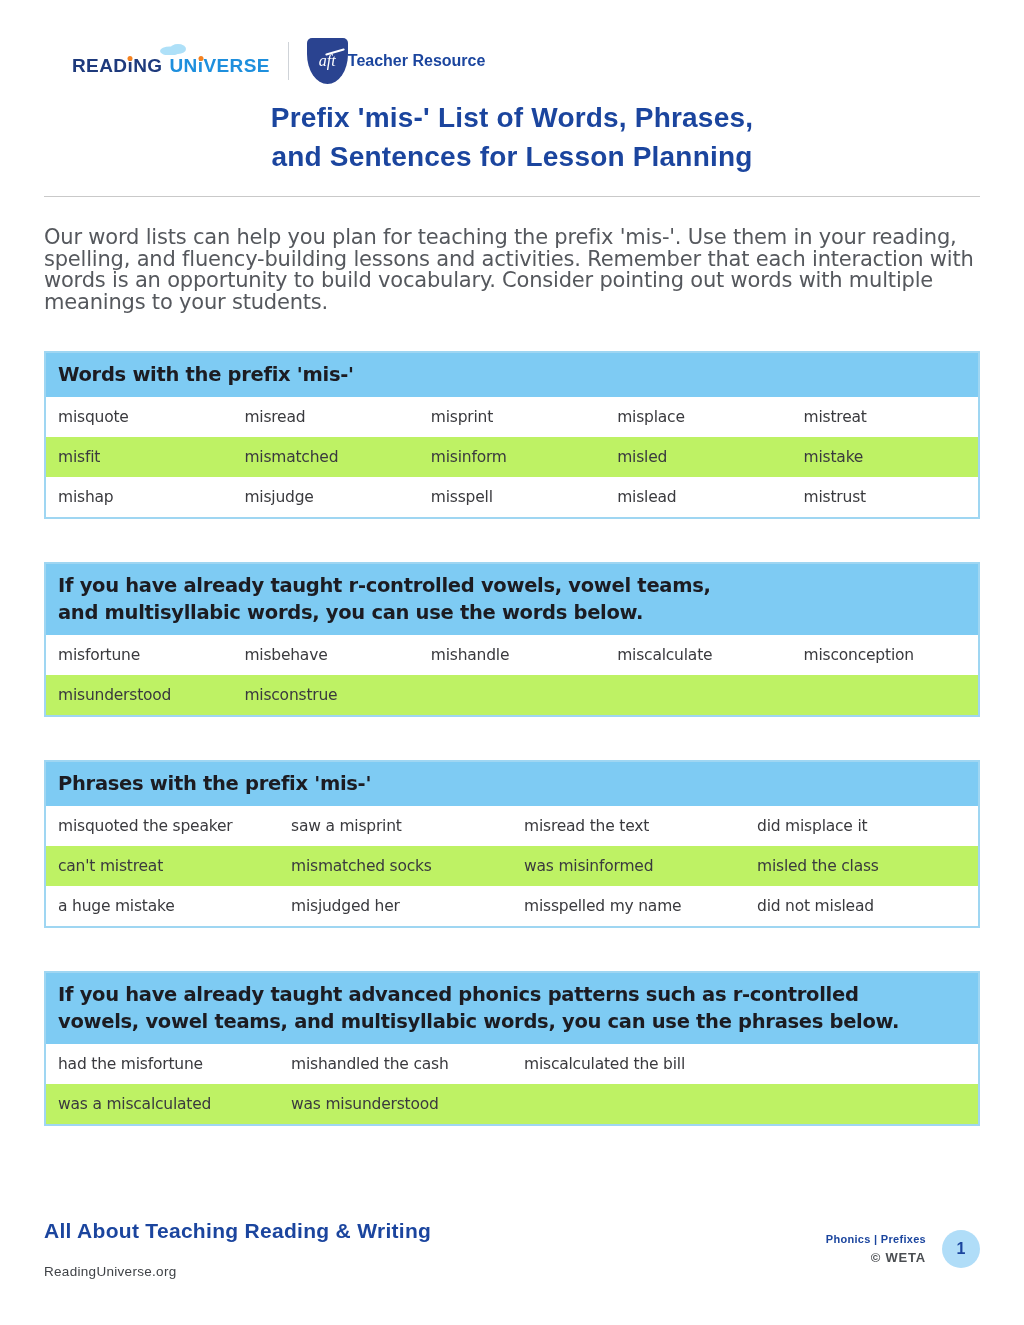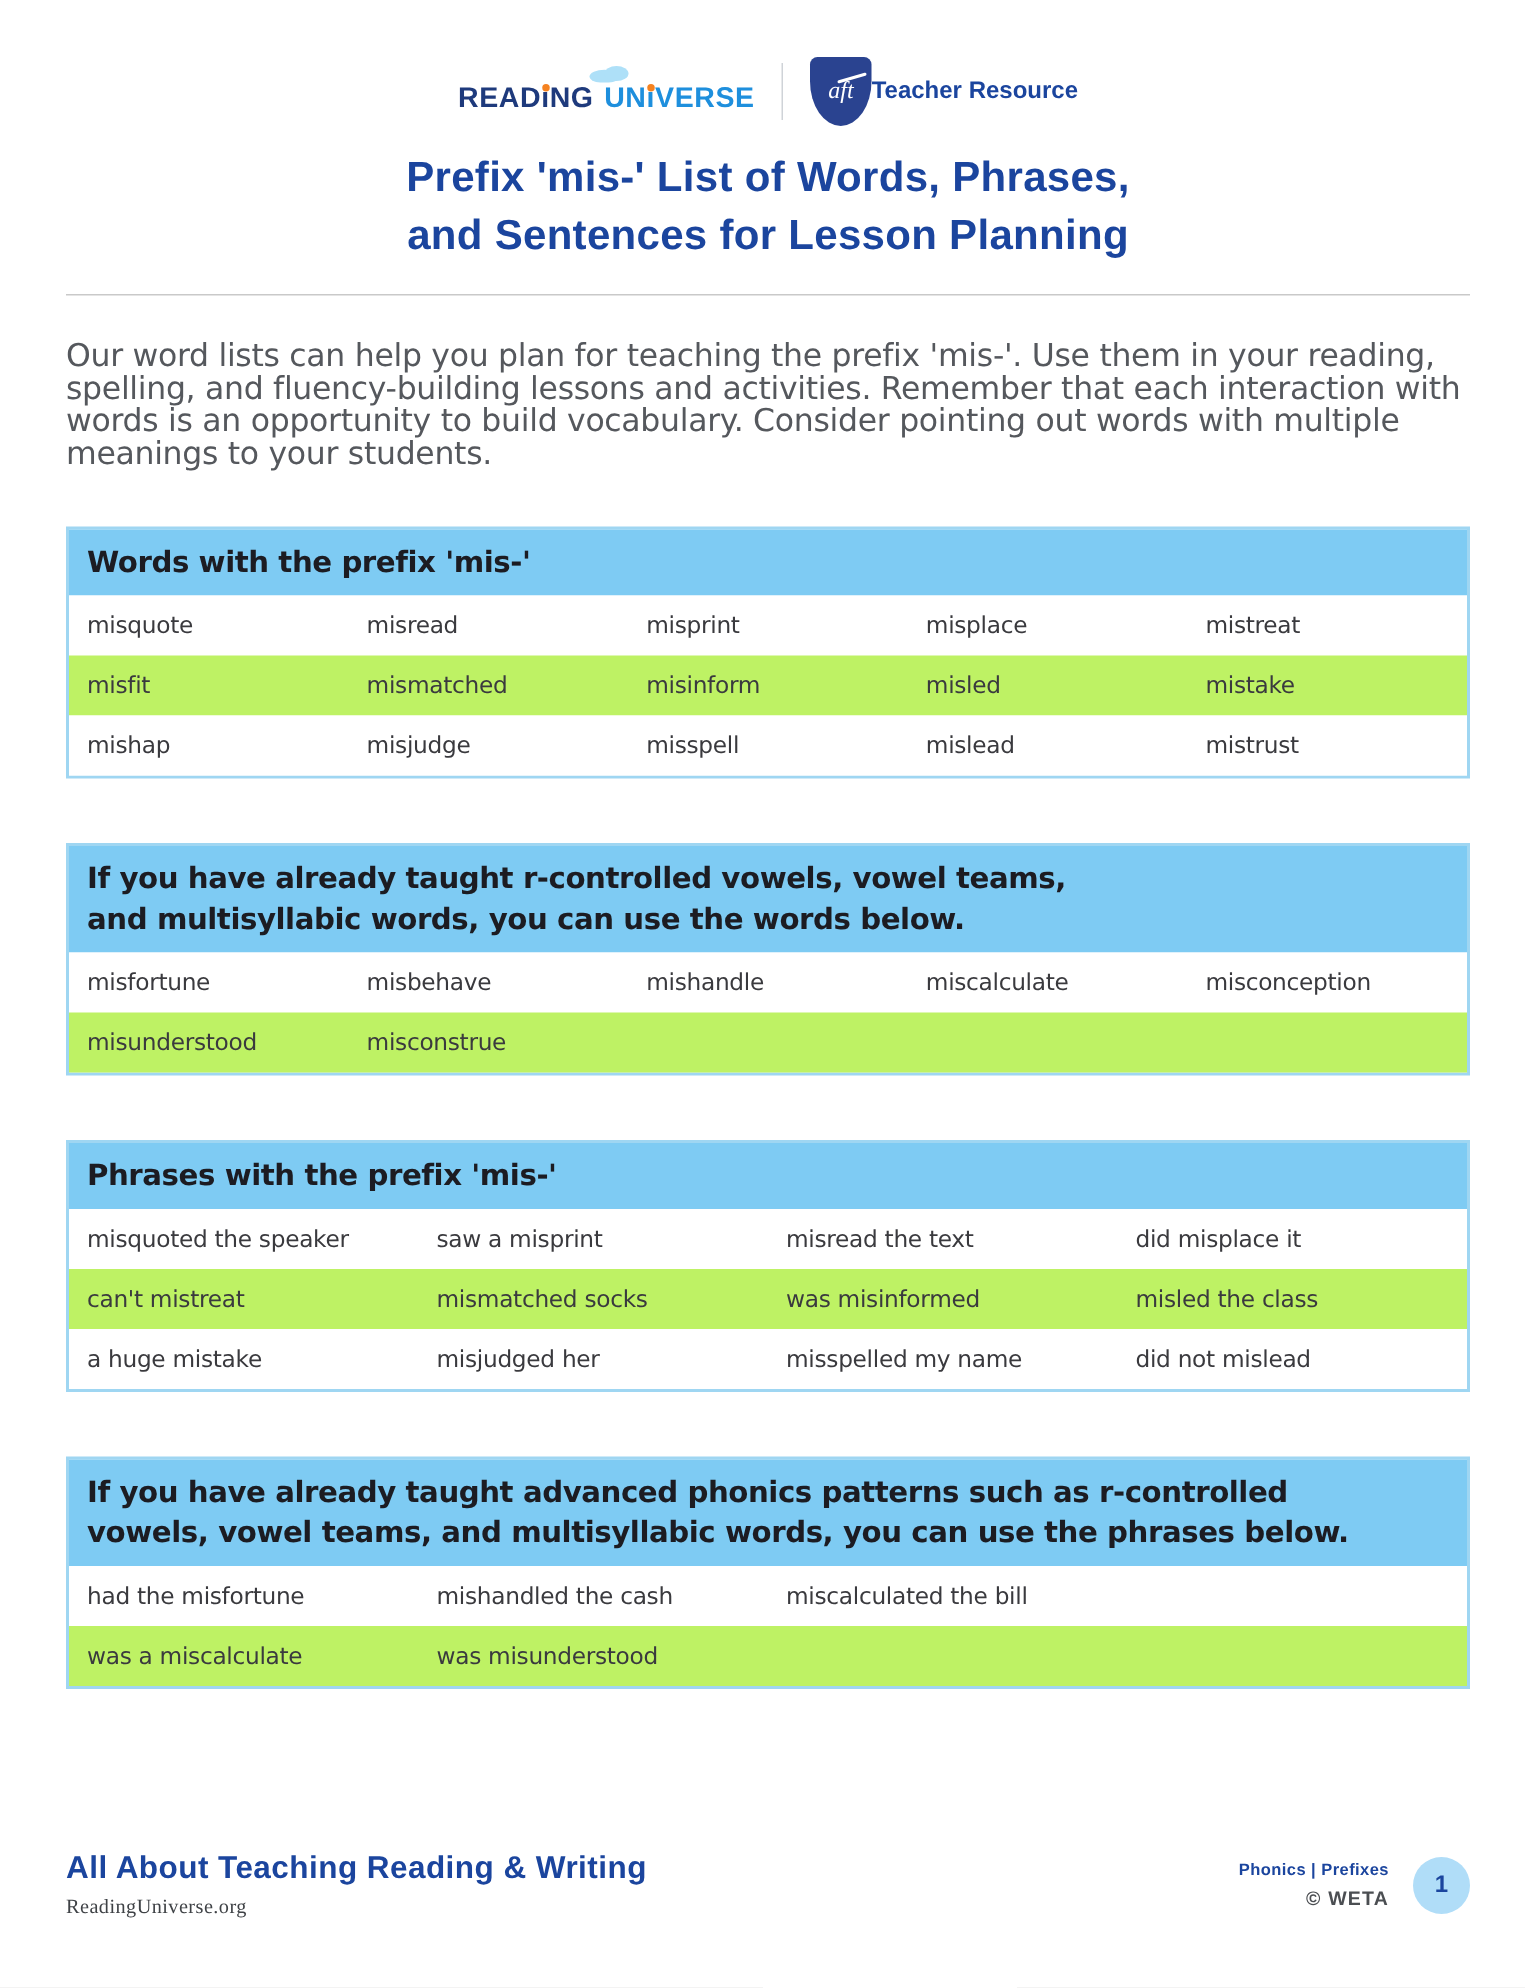--- a/index.html
+++ b/index.html
@@ -4,21 +4,21 @@
 <style>
   * { margin:0; padding:0; box-sizing:border-box; }
   html,body { background:#e9e9e9; }
   body { font-family:"Liberation Sans", sans-serif; }
   .page {
     position:relative; width:1024px; min-height:1325px; margin:0 auto;
     background:#ffffff; display:flex; flex-direction:column;
     padding:38px 44px 46px 44px;
   }
   
-  .top-bar { display:flex; align-items:flex-start; justify-content:center; }
+  .top-bar { display:flex; align-items:flex-start; justify-content:flex-start;margin-left:28px; }
   .brand-row { display:flex; align-items:center; gap:18px; }
   .logo-ru { position:relative; font-weight:bold; font-size:19px; letter-spacing:.4px; padding-top:10px; white-space:nowrap; }
   .w-reading { color:#1e3a7c; }
   .w-universe { color:#1e8fdd; margin-left:7px; }
   .idot { position:relative; }
   .idot::after { content:''; position:absolute; left:50%; transform:translateX(-50%);
     top:1px; width:5px; height:5px; border-radius:50%; background:#f58220; }
   .cloud { position:absolute; top:-2px; left:86px; }
   .v-div { width:1px; height:38px; background:#cfd3d8; }
   .aft {
@@ -52,22 +52,22 @@
   }
   .t-row { display:grid; min-height:40px; align-items:center; background:#ffffff; }
   .t-row.alt { background:#bef264; }
   .t-cell {
     padding:9px 8px 9px 12px; color:#3a3a3e; font-size:15.5px;
     font-family:"DejaVu Sans", sans-serif; letter-spacing:-.2px;
   }
   
   footer { margin-top:auto; display:flex; align-items:center; }
   .f-left .f-title { color:#1b459e; font-weight:bold; font-size:21px; letter-spacing:.3px; }
-  .f-left .f-url { color:#3f4246; font-size:13.5px; margin-top:5px; letter-spacing:.3px;
-    font-family:Liberation Serif, serif; }
+  .f-left .f-url { color:#3f4246; font-size:13.5px; margin-top:21px; letter-spacing:.3px;
+    font-family:Liberation Sans, sans-serif; }
   .f-spacer { flex:1; }
   .f-right { text-align:right; }
   .f-right .f-cat { color:#1b459e; font-weight:bold; font-size:11px; letter-spacing:.3px; }
   .f-right .f-copy { color:#4b4e52; font-weight:bold; font-size:13px; margin-top:5px; letter-spacing:.8px; }
   .page-badge {
     width:38px; height:38px; border-radius:50%; background:#b0ddf8;
     display:flex; align-items:center; justify-content:center;
     color:#1b459e; font-weight:bold; font-size:16px; margin-left:16px;
   }
 </style>
@@ -176,21 +176,21 @@
         <div class="t-header">
           <div>If you have already taught advanced phonics patterns such as r-controlled</div>
           <div>vowels, vowel teams, and multisyllabic words, you can use the phrases below.</div>
         </div>
         <div class="t-row" style="grid-template-columns: repeat(4, 1fr);">
           <div class="t-cell">had the misfortune</div>
           <div class="t-cell">mishandled the cash</div>
           <div class="t-cell">miscalculated the bill</div>
         </div>
         <div class="t-row alt" style="grid-template-columns: repeat(4, 1fr);">
-          <div class="t-cell">was a miscalculate</div>
+          <div class="t-cell">was a miscalculated</div>
           <div class="t-cell">was misunderstood</div>
           <div class="t-cell"></div>
           <div class="t-cell"></div>
         </div>
       </section>
     </div>
 
   <footer>
     <div class="f-left">
       <div class="f-title">All About Teaching Reading &amp; Writing</div>

